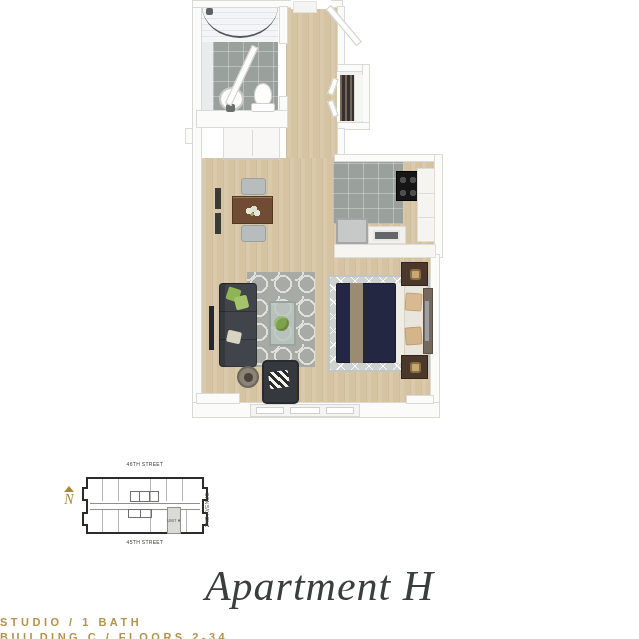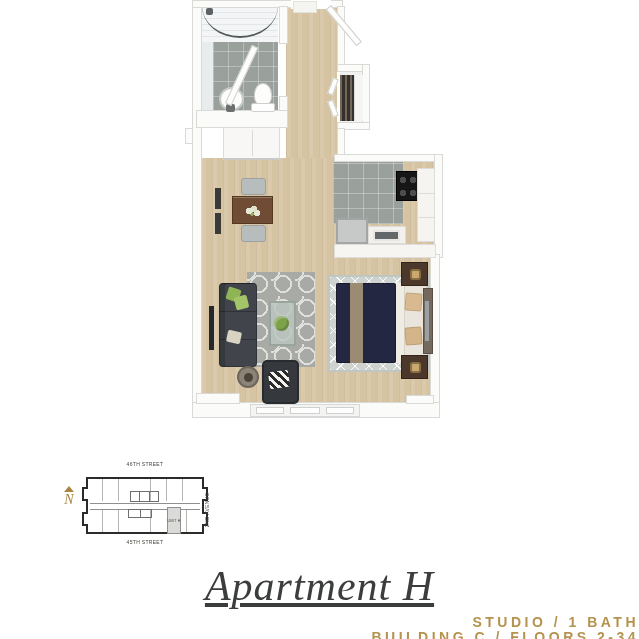--- a/index.html
+++ b/index.html
@@ -23,21 +23,21 @@
   .rug-diamond{background-color:#ced3d0;
     background-image:repeating-linear-gradient(45deg, rgba(255,255,255,.95) 0 1px, transparent 1px 10px),
                      repeating-linear-gradient(135deg, rgba(255,255,255,.95) 0 1px, transparent 1px 10px);
     border:2px solid #c0c6c3;box-sizing:border-box;}
   
   .tiny{font-size:7px;color:#45453f;letter-spacing:.4px;transform:scale(.72);transform-origin:center;white-space:nowrap;}
   .bld-line{position:absolute;width:1px;background:#b5b5b3;}
   
   .title{width:100%;text-align:center;font-family:"Liberation Serif",serif;font-style:italic;
          font-size:42px;line-height:1;color:#3c3d3d;letter-spacing:1px;}
-  .gold{width:100%;text-align:right;font-size:14px;font-weight:bold;letter-spacing:3.5px;
+  .gold{width:100%;text-align:left;font-size:11px;font-weight:bold;letter-spacing:3.5px;
         color:#b5924d;line-height:10px;}
 </style>
 </head>
 <body>
 
 <div id="canvas">
 
   <div>
 
     <div class="abs wood" style="left:286px;top:4px;width:51px;height:156px;z-index:1;"></div>
@@ -183,18 +183,18 @@
       <div style="position:absolute;left:-6px;top:33px;width:4px;height:10px;background:#fff;border:2px solid #2b2b29;border-right:none;"></div>
       <div style="position:absolute;right:-6px;top:8px;width:4px;height:10px;background:#fff;border:2px solid #2b2b29;border-left:none;"></div>
       <div style="position:absolute;right:-6px;top:33px;width:4px;height:10px;background:#fff;border:2px solid #2b2b29;border-left:none;"></div>
     </div>
 
     <div class="abs tiny" style="left:66px;top:539px;width:158px;text-align:center;">45TH STREET</div>
     <div class="abs tiny" style="left:204px;top:479px;height:56px;writing-mode:vertical-rl;transform:rotate(180deg) scale(.72);line-height:8px;">2ND AVENUE</div>
   </div>
 
   <div>
-    <div class="abs title" style="left:0;top:565px;text-decoration:underline;">Apartment H</div>
+    <div class="abs title" style="left:0;top:565px;">Apartment H</div>
     <div class="abs gold" style="left:0;top:617px;">STUDIO / 1 BATH</div>
     <div class="abs gold" style="left:0;top:632px;">BUILDING C / FLOORS 2-34</div>
   </div>
 
 </div>
 
 </body></html>

